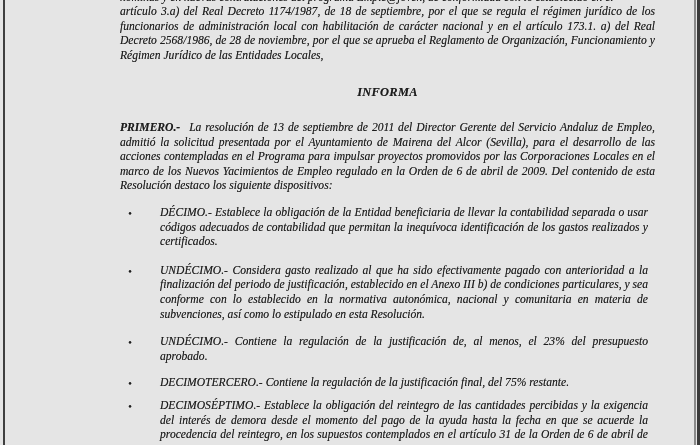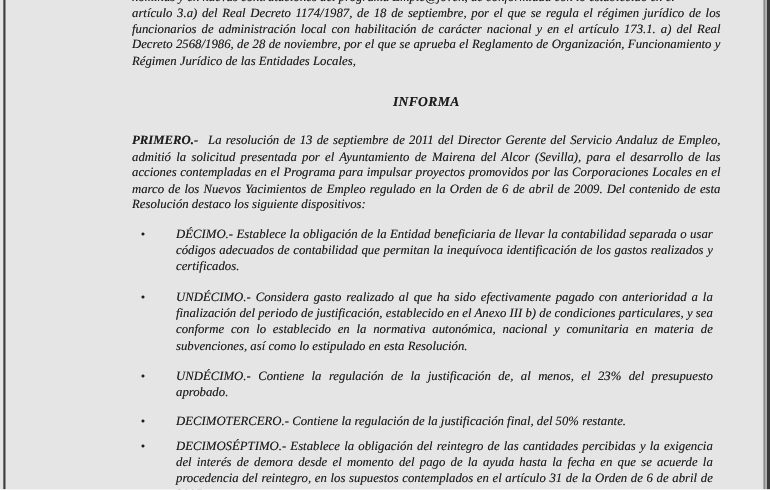--- a/index.html
+++ b/index.html
@@ -149,21 +149,21 @@
         <span class="li-body">
           <span>UNDÉCIMO.-</span>
           <span>Contiene la regulación de la justificación de, al menos, el 23% del presupuesto aprobado.</span>
         </span>
       </li>
 
       <li class="prov">
         <span class="dot">•</span>
         <span class="li-body">
           <span>DECIMOTERCERO.-</span>
-          <span>Contiene la regulación de la justificación final, del 50% restante.</span>
+          <span>Contiene la regulación de la justificación final, del 75% restante.</span>
         </span>
       </li>
 
       <li class="prov">
         <span class="dot">•</span>
         <span class="li-body">
           <span>DECIMOSÉPTIMO.-</span>
           <span>Establece la obligación del reintegro de las cantidades percibidas y la exigencia del interés de demora desde el momento del pago de la ayuda hasta la fecha en que se acuerde la procedencia del reintegro, en los supuestos contemplados en el artículo 31 de la Orden de 6 de abril de 2007.</span>
         </span>
       </li>

